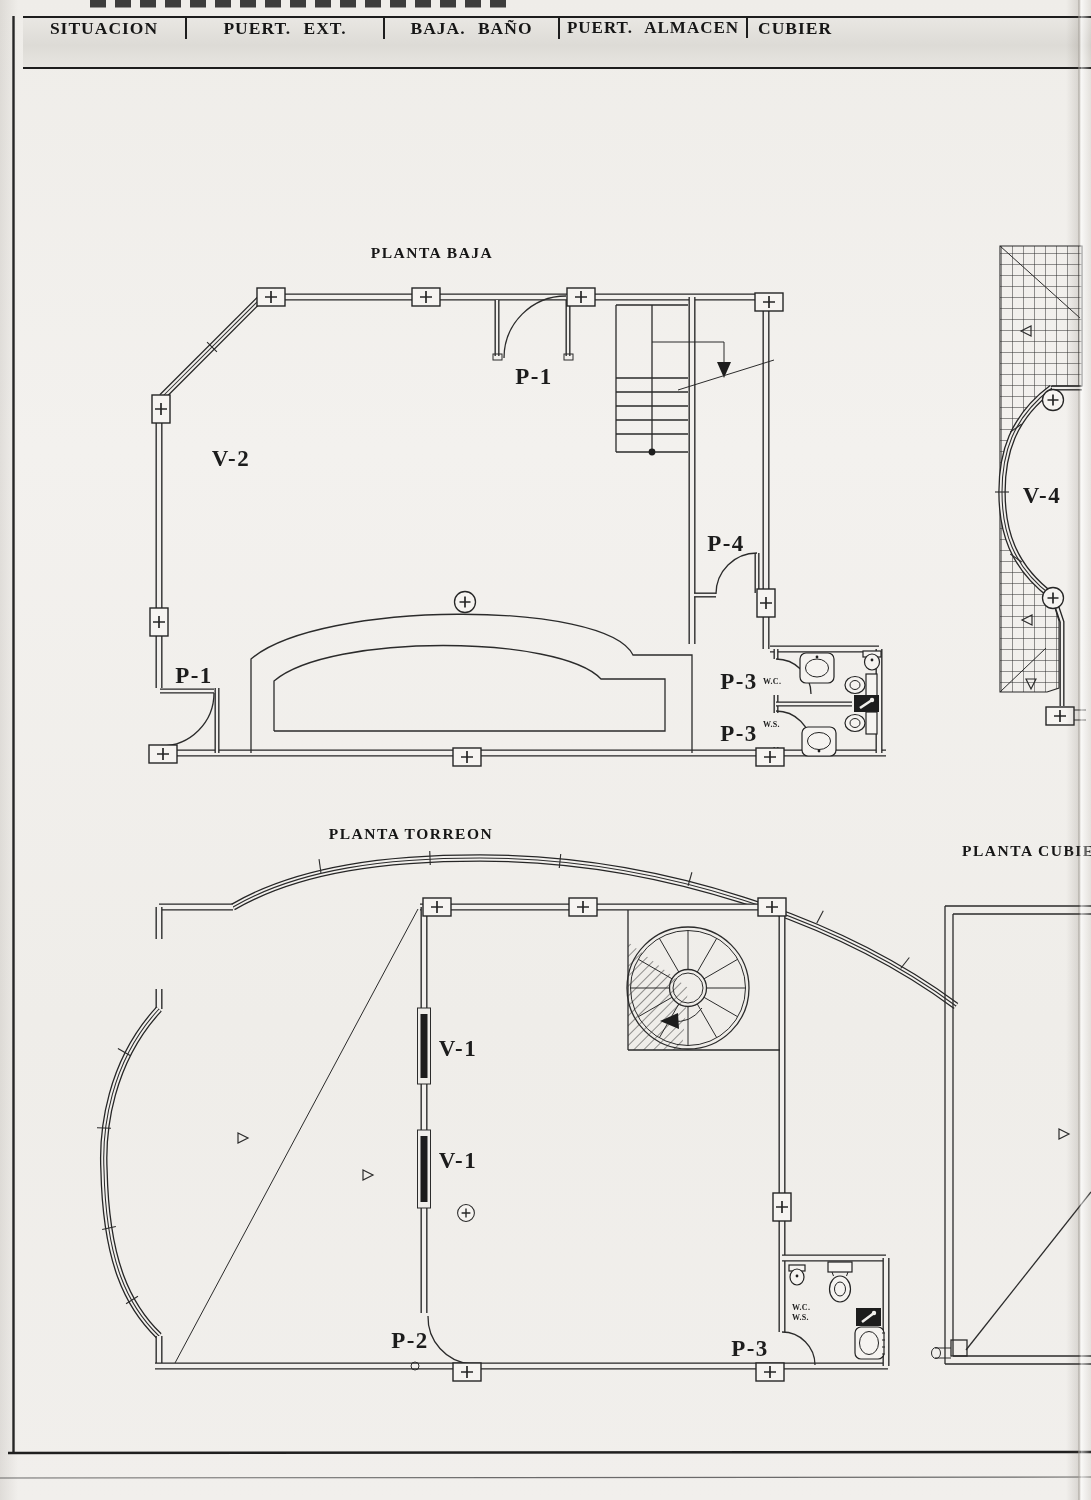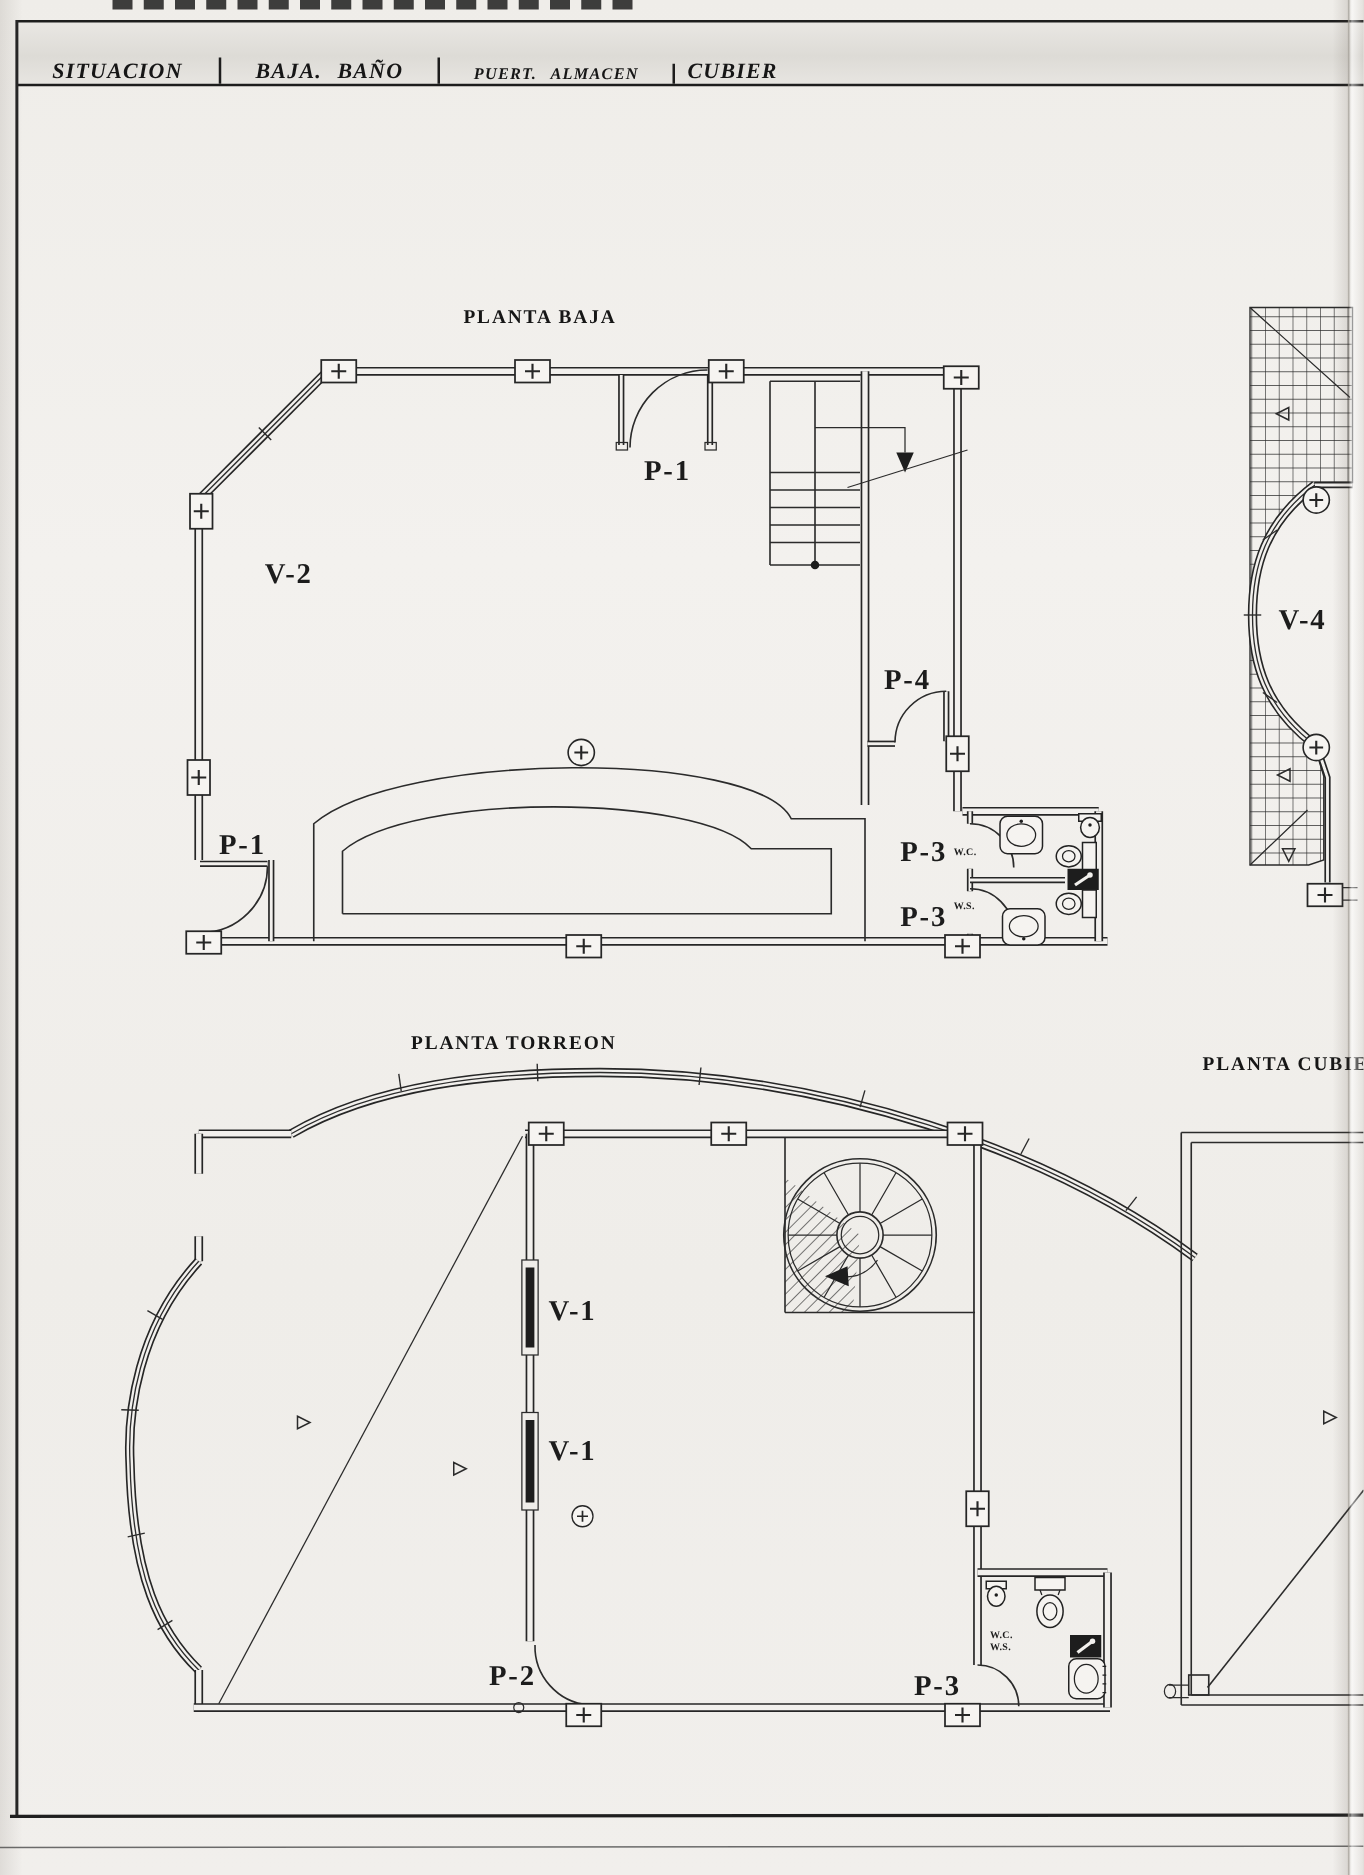--- a/index.html
+++ b/index.html
@@ -10,36 +10,35 @@
       linear-gradient(180deg,#efede9,#f3f1ee 30%,#efede9 68%,#f1efec);
     font-family:"Liberation Serif","DejaVu Serif",serif;
   }
   #fold{
     position:absolute;top:0;left:1066px;width:25px;height:1500px;
     background:linear-gradient(90deg, rgba(0,0,0,0), rgba(90,80,70,.16) 52%, rgba(255,255,255,.55) 62%, rgba(120,110,100,.10));
     pointer-events:none;
   }
   
   #hdr{
-    position:absolute;left:13px;top:16px;right:0;height:53px;
-    display:flex;align-items:flex-end;
+    position:absolute;left:23px;top:16px;right:0;height:53px;
+    display:flex;align-items:flex-start;
     background:linear-gradient(180deg,#e9e7e3,#dddbd6 55%,#e7e5e1);
     border-top:2.4px solid #1d1d1d;border-bottom:2.6px solid #1d1d1d;
     box-sizing:border-box;
-    font-style:italic;
   }
   .hcell{
     display:flex;align-items:center;justify-content:center;
     border-right:2.4px solid #1d1d1d;box-sizing:border-box;
     font-weight:bold;font-size:17.5px;color:#161616;letter-spacing:1px;
     white-space:nowrap;overflow:hidden;
   }
   .hcell:last-child{border-right:none;justify-content:flex-start;padding-left:10px;}
   .hcell.sp{word-spacing:7px;}
-  .hcell.small{font-size:13px;}
+  .hcell.small{font-size:17px;}
   svg{position:absolute;left:0;top:0;}
   .thin{stroke:#2b2b2b;stroke-width:1.3;fill:none;}
   .thin2{stroke:#2b2b2b;stroke-width:1;fill:none;}
   .w-inner{stroke:#f2f0ed;fill:none;}
   .w-center{stroke:#2b2b2b;stroke-width:1.05;fill:none;}
   path[data-wall]{stroke:#262626;fill:none;}
   .t-big{font:bold 23px "Liberation Serif","DejaVu Serif",serif;fill:#1c1c1c;letter-spacing:1.5px;}
   .t-title{font:bold 15.5px "Liberation Serif","DejaVu Serif",serif;fill:#161616;letter-spacing:1.5px;}
   .t-tiny{font:bold 8px "Liberation Serif","DejaVu Serif",serif;fill:#1c1c1c;letter-spacing:.3px;}
   #pbox rect{fill:#f6f4f1;stroke:#262626;stroke-width:1.4;}
@@ -51,20 +50,21 @@
   .fx-in{stroke:#222;stroke-width:1;fill:none;}
   .dark{fill:#1d1d1d;stroke:none;}
 </style>
 </head>
 <body>
 
 <div id="sheet">
 
   <div id="hdr">
     <div class="hcell" style="flex:0 0 164px">SITUACION</div>
+    <div class="hcell sp" style="flex:0 0 198px">PUERT. EXT.</div>
     <div class="hcell sp" style="flex:0 0 175px">BAJA. BAÑO</div>
     <div class="hcell sp small" style="flex:0 0 188px">PUERT. ALMACEN</div>
     <div class="hcell" style="flex:1 1 auto">CUBIER</div>
   </div>
 
   <svg width="1091" height="1500" viewBox="0 0 1091 1500">
     <defs>
       <pattern id="grid" width="11" height="11" patternUnits="userSpaceOnUse">
         <path d="M11,0H0V11" fill="none" stroke="#2b2b2b" stroke-width="1"></path>
       </pattern>

